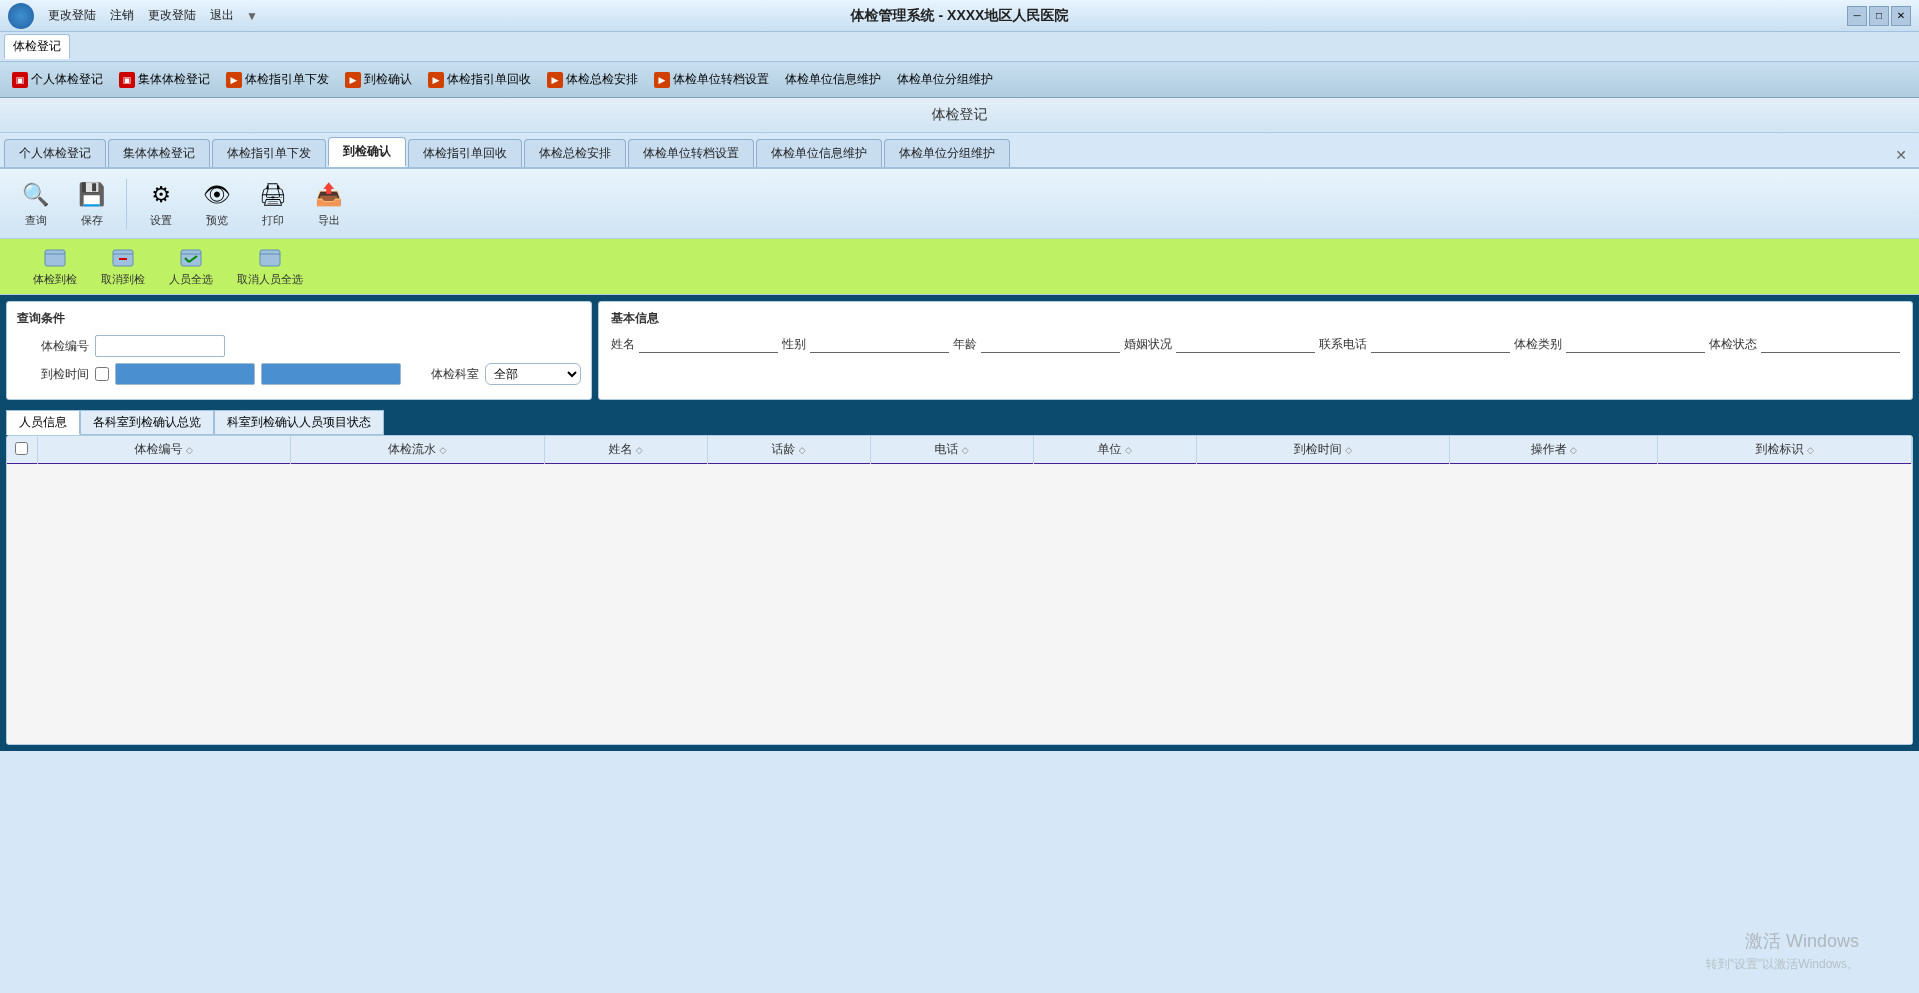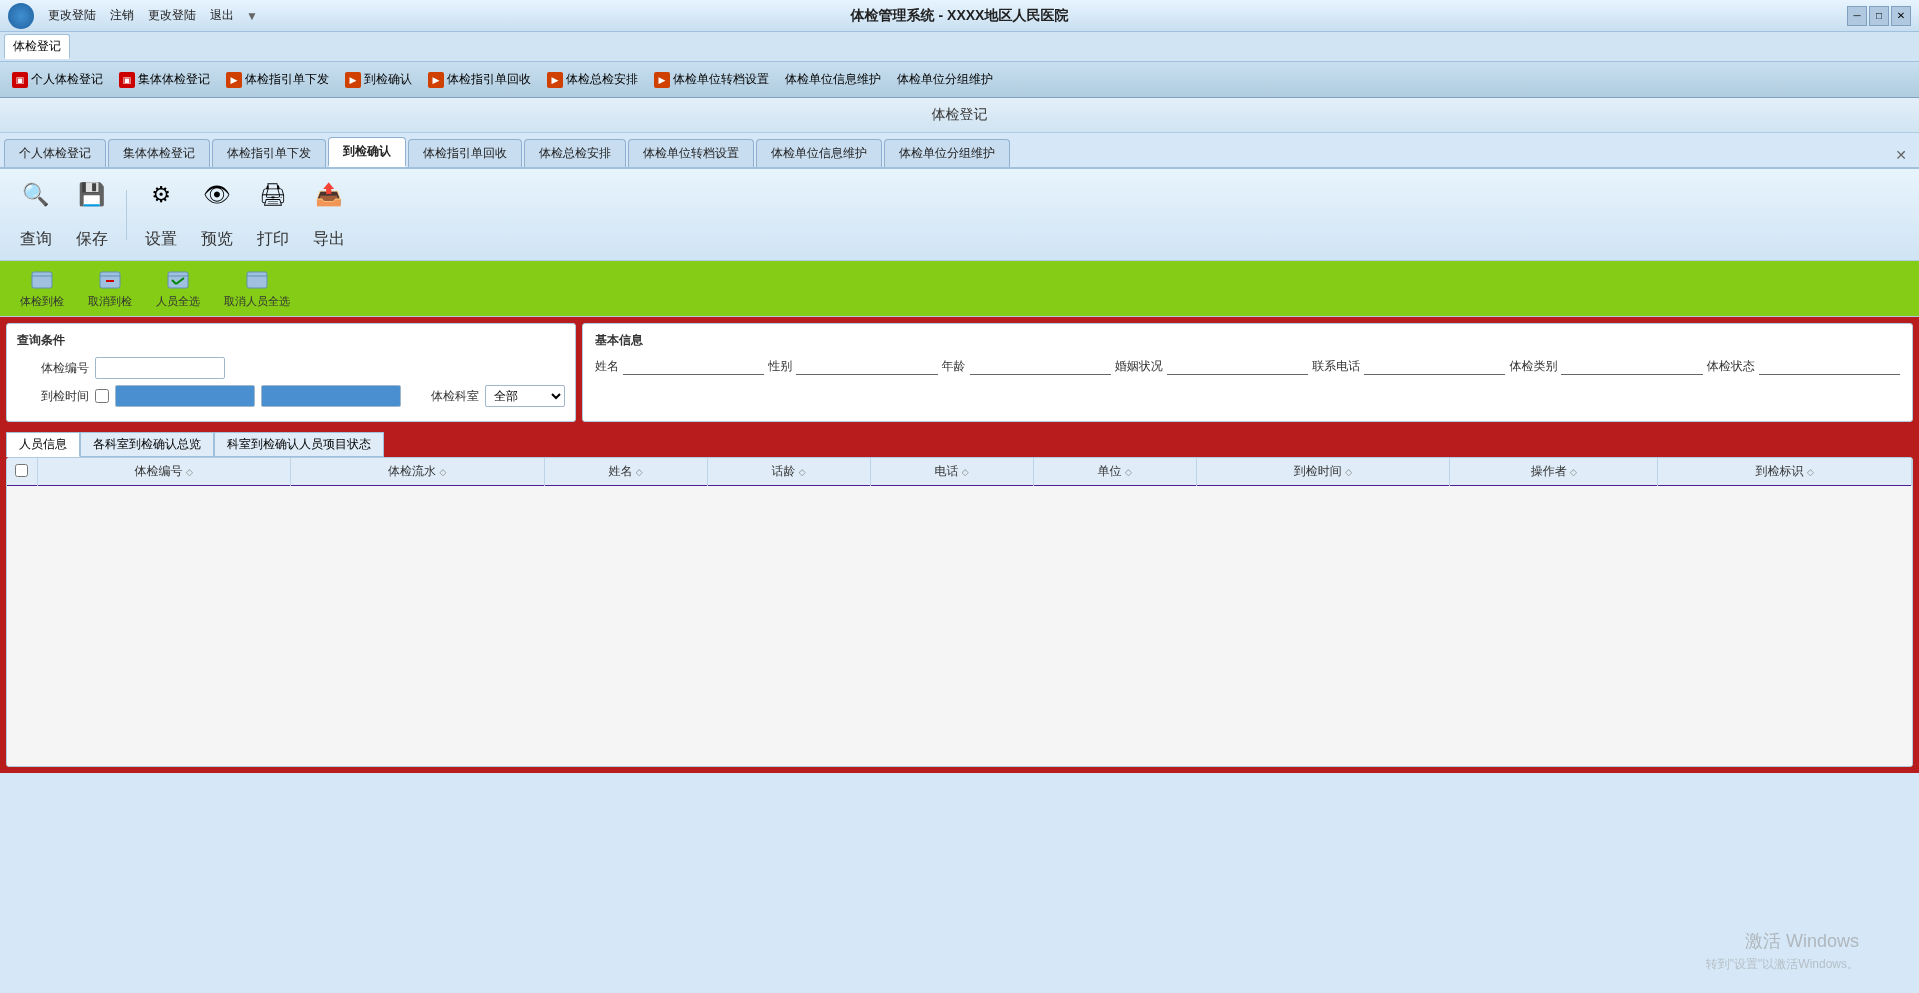--- a/index.html
+++ b/index.html
@@ -138,33 +138,33 @@
       padding: 4px 10px;
       cursor: pointer;
       border-radius: 3px;
       gap: 2px;
     }
     .toolbar-btn .icon {
       width: 32px; height: 32px;
       display: flex; align-items: center; justify-content: center;
       font-size: 22px;
     }
-    .toolbar-btn .label { font-size: 16px; color: #333; margin-top: 16px; }
+    .toolbar-btn .label { font-size: 11px; color: #333; }
     .toolbar-divider {
       width: 1px; height: 50px;
       background: #b0cce0;
       margin: 0 4px;
     }
 
     
     .toolbar2 {
-      background: #84cc16;
-      display: flex;
-      align-items: center;
-      padding: 4px 10px;
+      background: #bef264;
+      display: flex;
+      align-items: center;
+      padding: 4px 23px;
       border-bottom: 1px solid #b0cce0;
       gap: 4px;
     }
     .toolbar2-btn {
       display: flex;
       flex-direction: column;
       align-items: center;
       padding: 3px 10px;
       cursor: pointer;
       border-radius: 3px;
@@ -177,21 +177,21 @@
       color: #4080c0;
     }
     .toolbar2-btn .label { font-size: 11px; color: #333; }
 
     
     .main-content {
       display: flex;
       flex-direction: column;
       padding: 6px;
       gap: 6px;
-      background: #b91c1c;
+      background: #0c4a6e;
     }
 
     
     .top-section {
       display: flex;
       gap: 6px;
     }
 
     
     .query-panel {
@@ -504,21 +504,21 @@
         <span class="form-label">体检编号</span>
         <input class="form-input" style="width: 130px;" type="text">
       </div>
 
       <div class="form-row">
         <span class="form-label">到检时间</span>
         <input type="checkbox" class="checkbox" style="">
         <input class="form-input date" type="text" style="">
         <input class="form-input date" type="text" style="width: 140px;">
         <span class="form-label">体检科室</span>
-        <select class="form-select" style="width:80px;">
+        <select class="form-select" style="width:96px;border-radius:6px;">
           <option>全部</option>
         </select>
       </div>
 
     </div>
 
     <div class="basic-info-panel">
       <div class="panel-title">基本信息</div>
 
       <div class="info-row">

